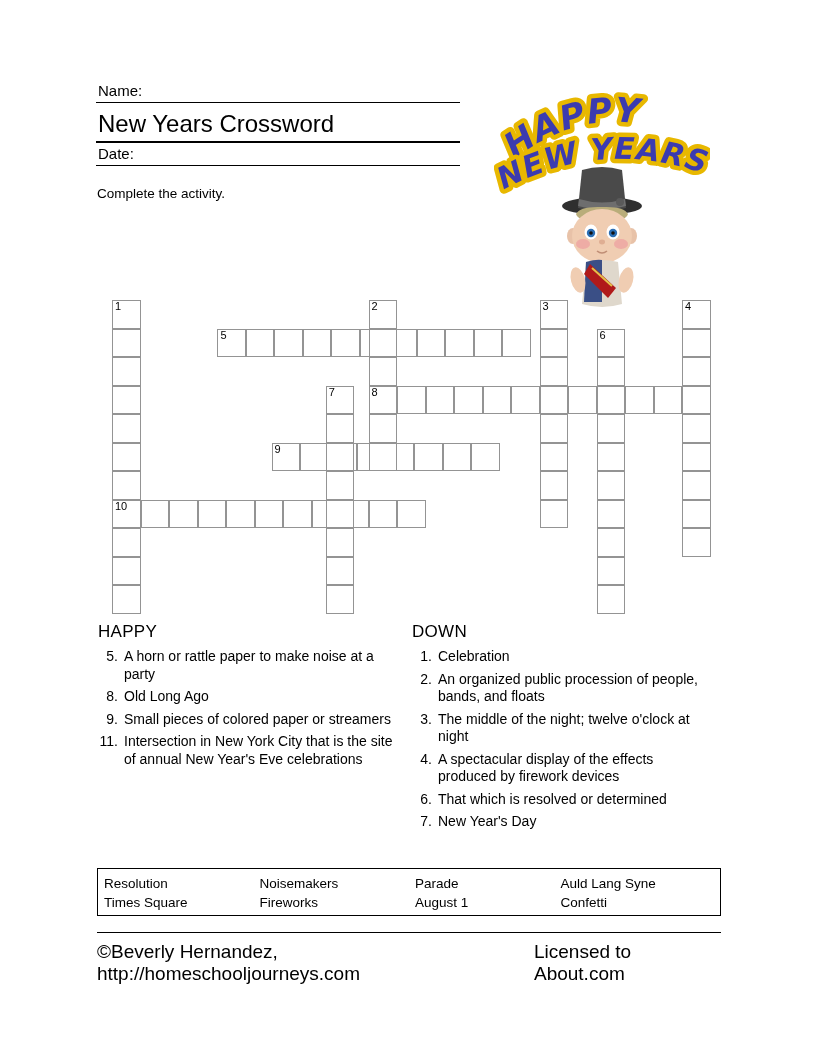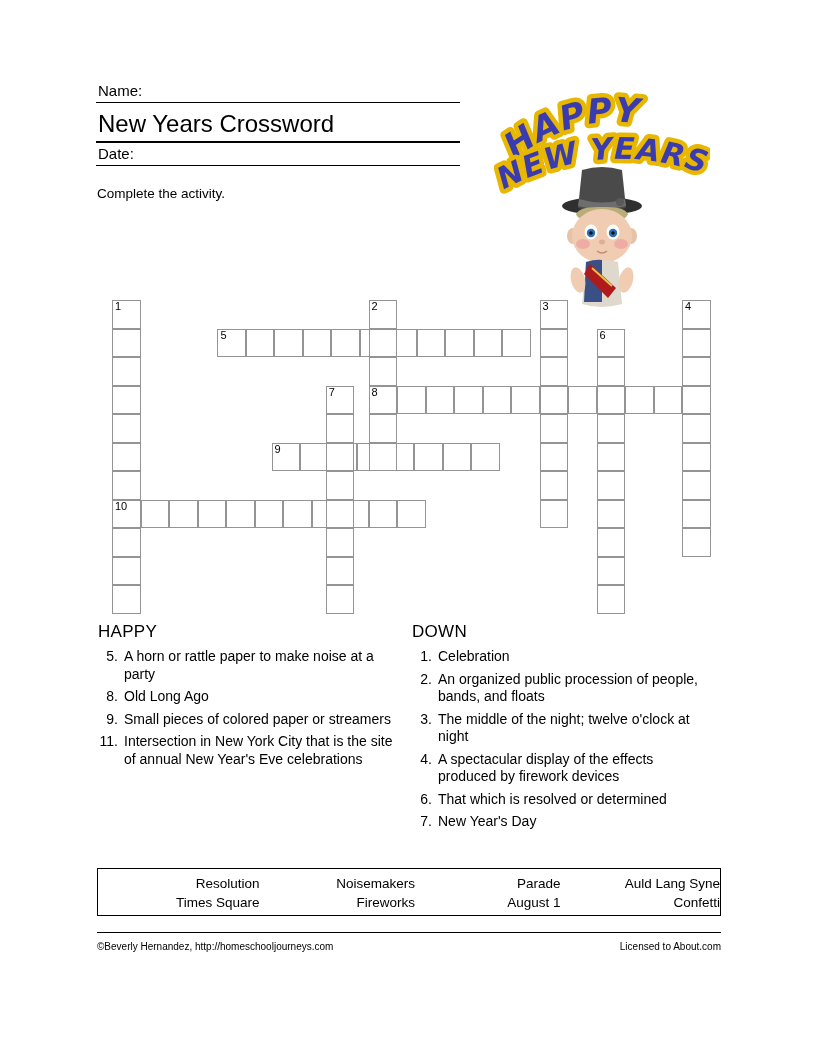--- a/index.html
+++ b/index.html
@@ -61,36 +61,36 @@
   .clue .ct { flex:1; }
 
   
   .bank {
     position:absolute; left:97px; top:868px;
     width:624px; height:48px;
     border:1.5px solid #000;
     padding:5px 0 0 6px;
     font-size:13.5px;
   }
-  .bank-row { display:flex; line-height:19px;text-align:right; }
+  .bank-row { display:flex; line-height:19px; }
   .bank-row span { display:block; }
   .bank-c0 { width:156px; }
   .bank-c1 { width:156px; }
   .bank-c2 { width:146px; }
   .bank-c3 { width:160px; }
 
   
   .footer-rule {
     position:absolute; left:97px; top:932px;
     width:624px; border-top:1.5px solid #000;
   }
   .footer {
     position:absolute; left:97px; top:941px; width:624px;
     display:flex; justify-content:space-between;
-    font-size:10px;
+    font-size:19px;
   }
 </style>
 </head>
 <body>
 
 <div class="header">
   <div class="hdr-row">Name:</div>
   <div class="hdr-row title">New Years Crossword</div>
   <div class="hdr-row">Date:</div>
 </div>

